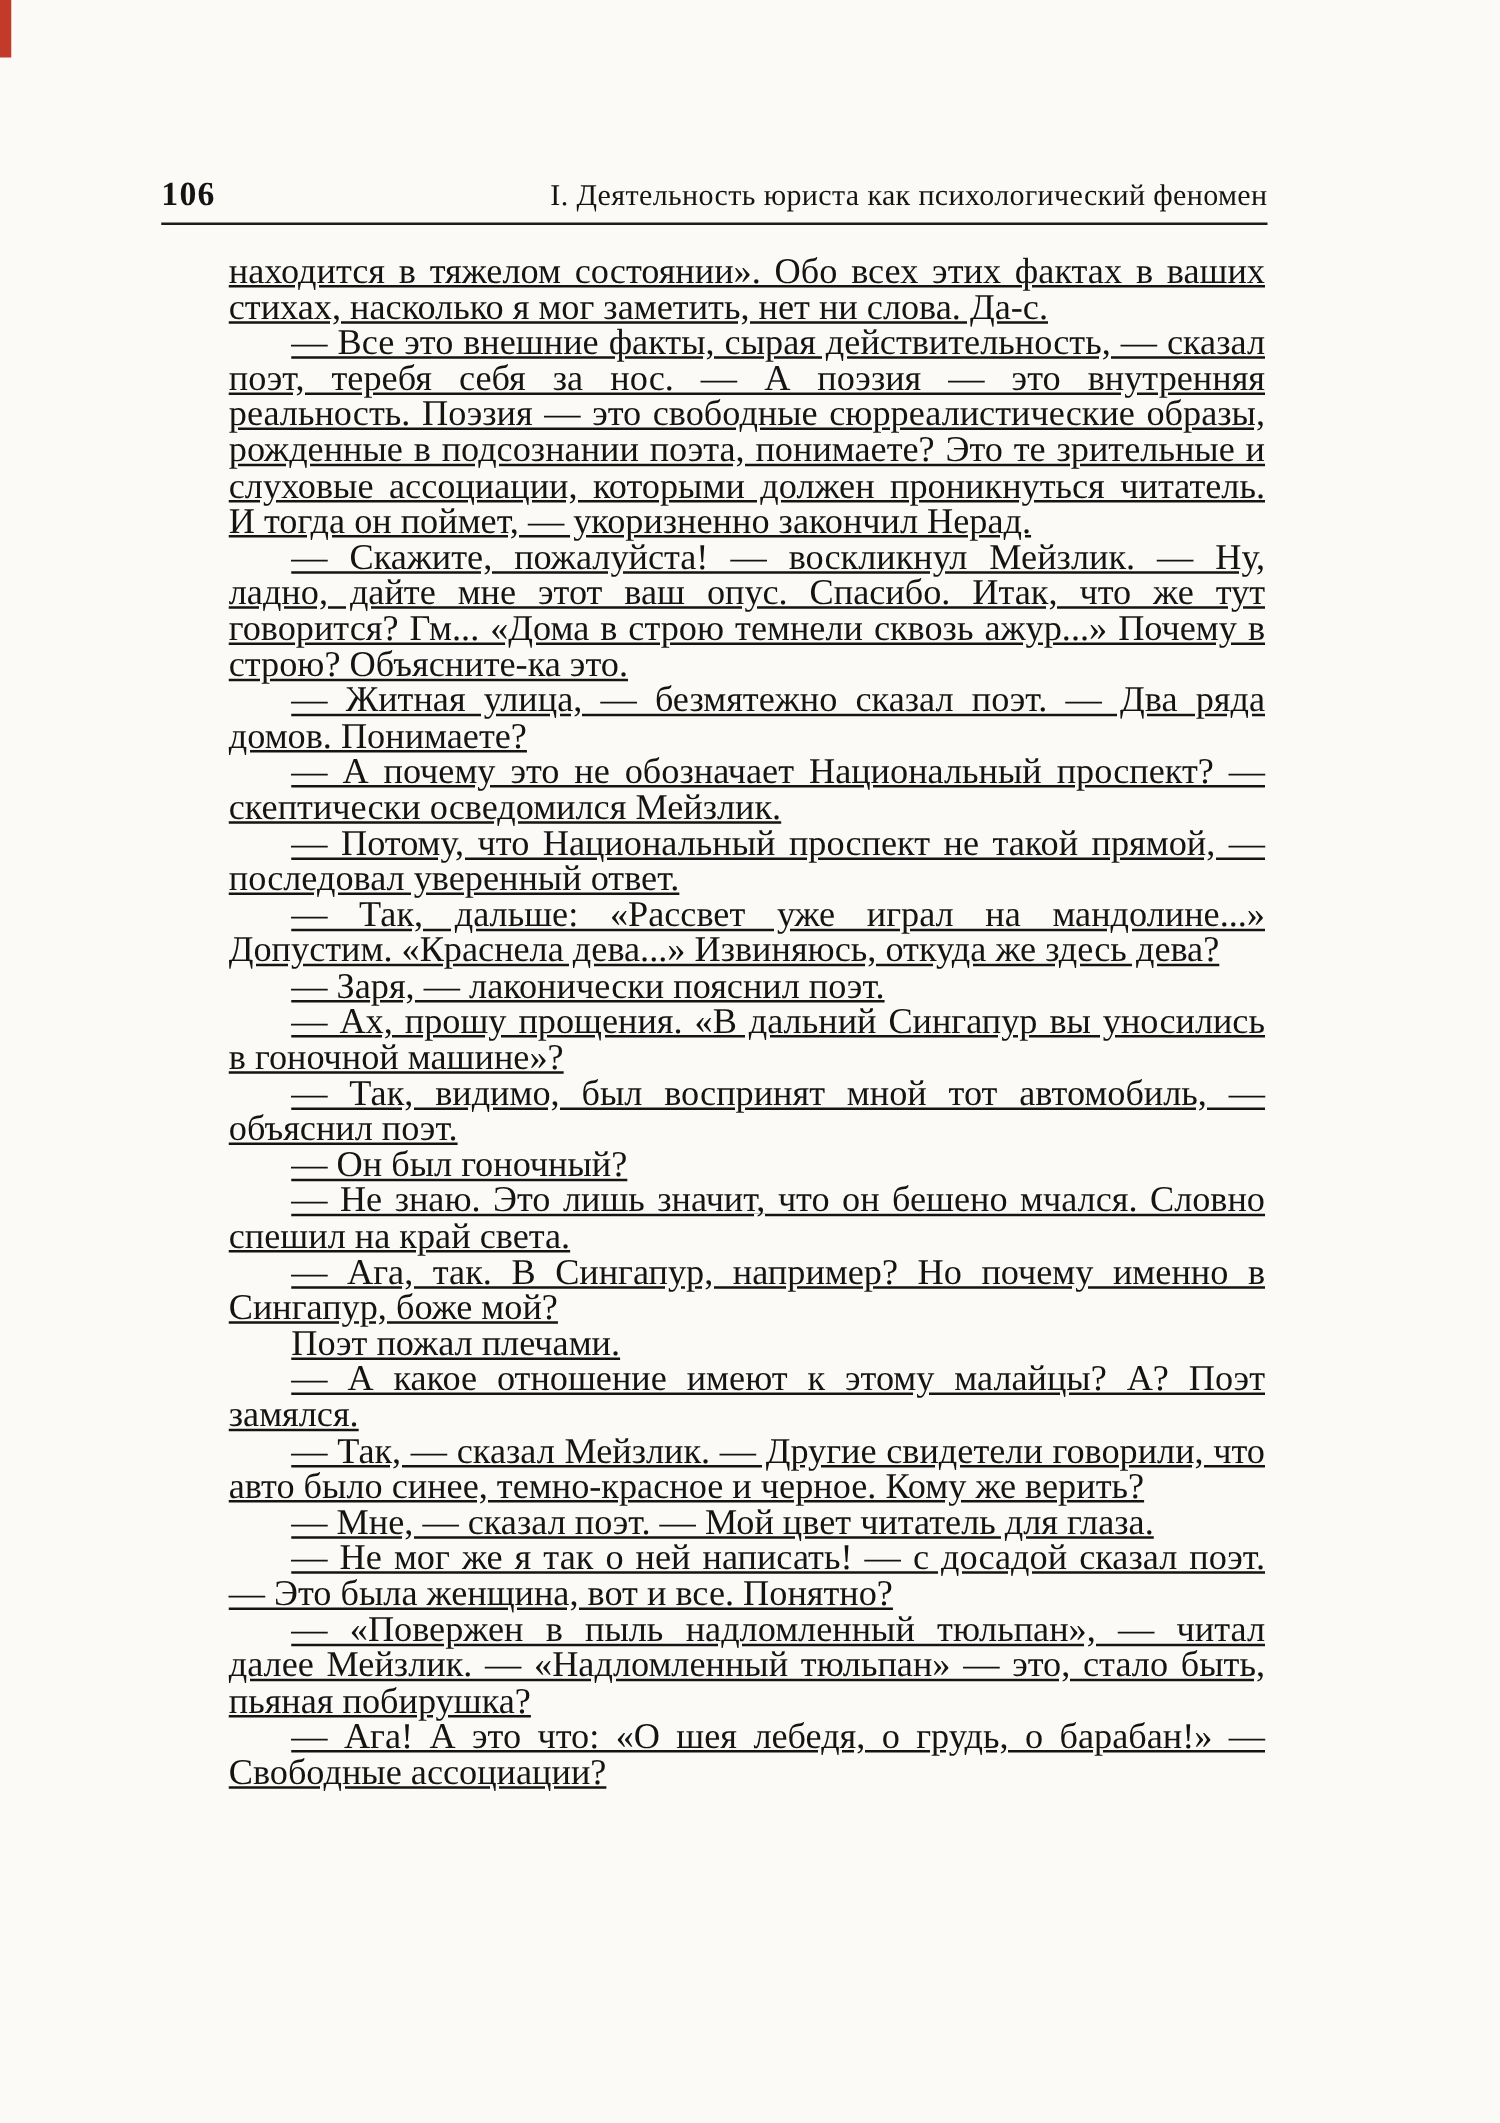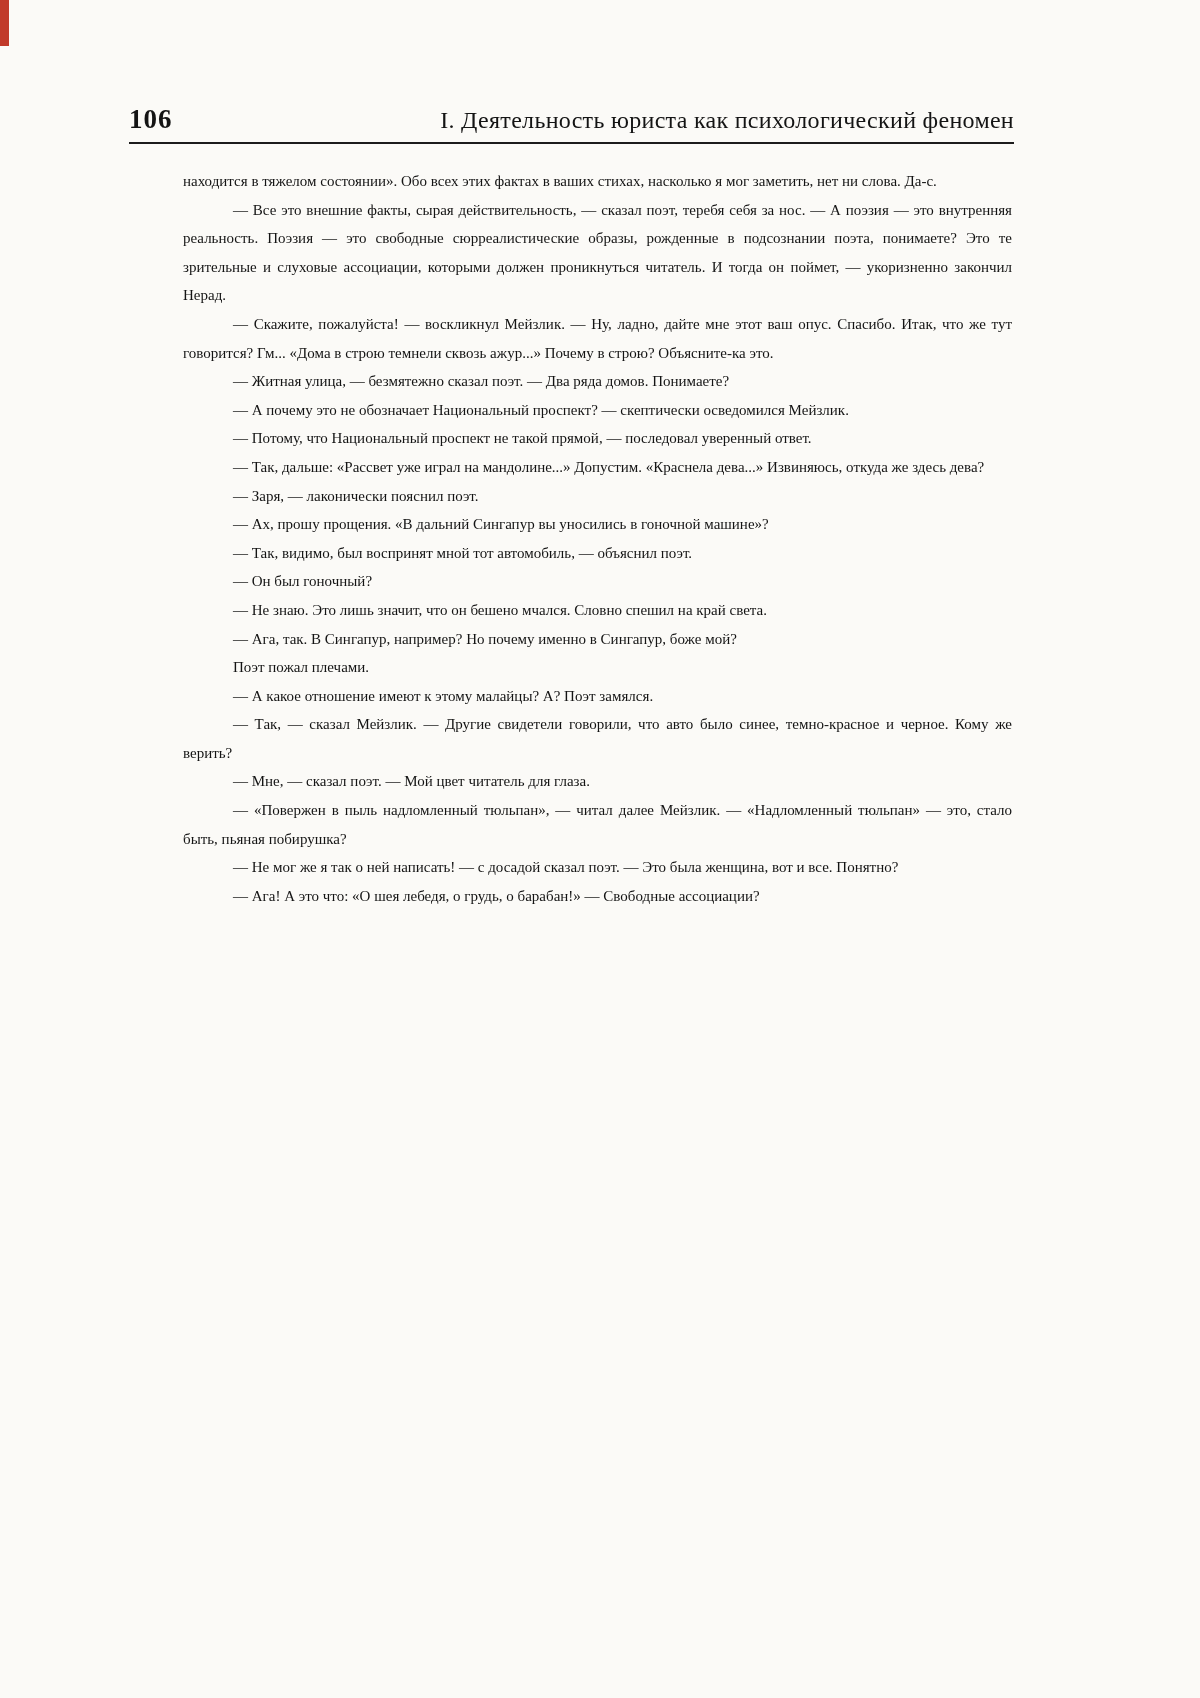--- a/index.html
+++ b/index.html
@@ -24,38 +24,40 @@
     margin: 0 186px 0 129px;
     padding-top: 104px;
     display: flex;
     justify-content: space-between;
     align-items: baseline;
   }
   .page-num {
     font-size: 27px;
     font-weight: 700;
     letter-spacing: 1px;
+    margin-top: 36px;
   }
   .running-head {
     font-size: 24px;
     font-weight: 400;
     letter-spacing: 0.3px;
   }
   .header-rule {
     margin: 7px 186px 0 129px;
     border: none;
     border-top: 2px solid #1c1c1c;
     height: 0;
   }
   .body-text {
     margin: 23px 188px 0 183px;
-    font-size: 15px;
+    font-size: 29px;
     line-height: 28.6px;
     text-align: justify;
     text-justify: inter-word;
+    text-decoration: underline;
   }
   .para { margin: 0; text-indent: 0; }
   .para.indent { text-indent: 50px; }
 </style>
 </head>
 <body style="background: rgb(251, 250, 247); color: rgb(20, 20, 20);">
 
 <div class="page">
 
   <div class="scan-artifact" style="background: rgb(193, 58, 42);"></div>
@@ -78,18 +80,18 @@
       <p class="para indent">— Заря, — лаконически пояснил поэт.</p>
       <p class="para indent">— Ах, прошу прощения. «В дальний Сингапур вы уносились в гоночной машине»?</p>
       <p class="para indent">— Так, видимо, был воспринят мной тот автомобиль, — объяснил поэт.</p>
       <p class="para indent">— Он был гоночный?</p>
       <p class="para indent">— Не знаю. Это лишь значит, что он бешено мчался. Словно спешил на край света.</p>
       <p class="para indent">— Ага, так. В Сингапур, например? Но почему именно в Сингапур, боже мой?</p>
       <p class="para indent">Поэт пожал плечами.</p>
       <p class="para indent">— А какое отношение имеют к этому малайцы? А? Поэт замялся.</p>
       <p class="para indent">— Так, — сказал Мейзлик. — Другие свидетели говорили, что авто было синее, темно-красное и черное. Кому же верить?</p>
       <p class="para indent">— Мне, — сказал поэт. — Мой цвет читатель для глаза.</p>
+      <p class="para indent">— Не мог же я так о ней написать! — с досадой сказал поэт. — Это была женщина, вот и все. Понятно?</p>
       <p class="para indent">— «Повержен в пыль надломленный тюльпан», — читал далее Мейзлик. — «Надломленный тюльпан» — это, стало быть, пьяная побирушка?</p>
-      <p class="para indent">— Не мог же я так о ней написать! — с досадой сказал поэт. — Это была женщина, вот и все. Понятно?</p>
       <p class="para indent">— Ага! А это что: «О шея лебедя, о грудь, о барабан!» — Свободные ассоциации?</p>
     </div>
 
 </div>
 
 </body></html>

